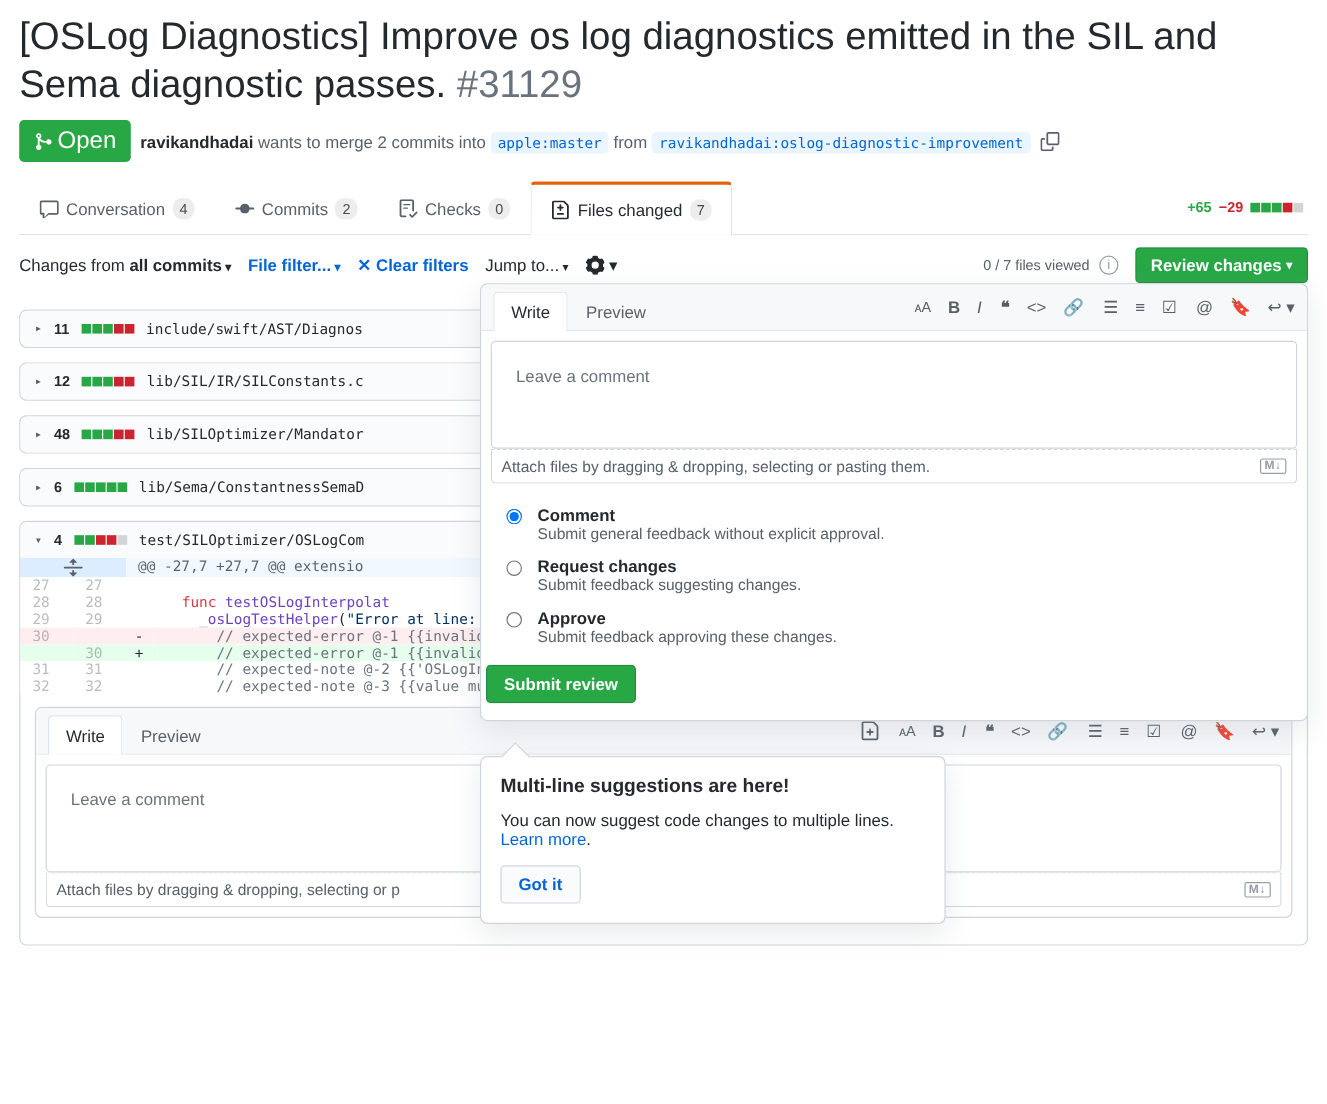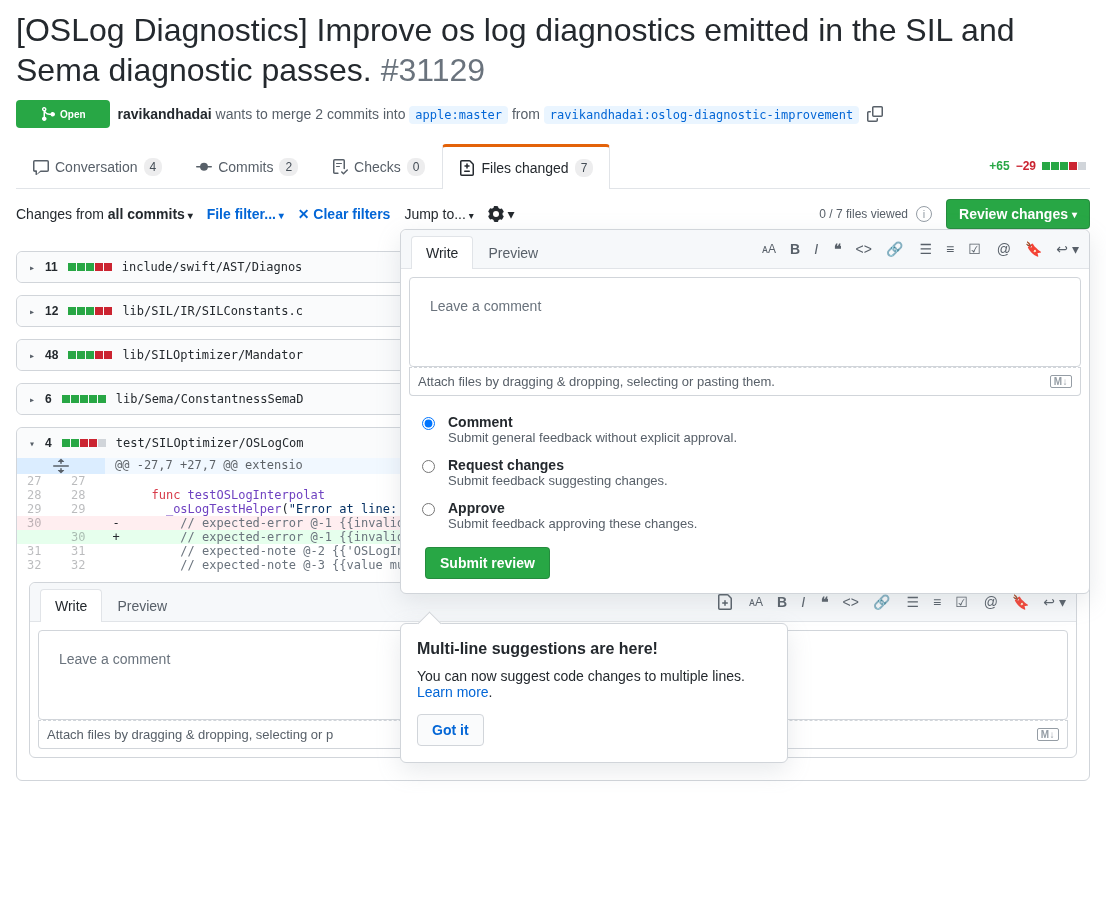--- a/index.html
+++ b/index.html
@@ -8,22 +8,22 @@
     font-family: -apple-system, BlinkMacSystemFont, "Segoe UI", Helvetica, Arial, sans-serif;
     font-size: 14px;
     color: #24292e;
     background: #fff;
     padding: 0 16px;
   }
   .pr-title { font-size: 32px; font-weight: 400; line-height: 1.25; margin: 10px 0 0 0; }
   .pr-title-num { color: #6a737d; font-weight: 300; }
   .meta-row { display: flex; align-items: center; gap: 8px; margin: 10px 0 12px; flex-wrap: wrap; }
   .state-open {
-    background: #28a745; color: #fff; padding: 6px 24px; border-radius: 4px;
-    font-weight: 700; font-size: 10px; display: inline-flex; align-items: center; gap: 4px;
+    background: #28a745; color: #fff; padding: 6px 12px; border-radius: 4px;
+    font-weight: 400; font-size: 20px; display: inline-flex; align-items: center; gap: 4px;
   }
   .state-open svg { fill: #fff; }
   .meta-text { color: #586069; font-size: 14px; }
   .meta-text b { color: #24292e; font-weight: 600; }
   .branch {
     background: #eaf5ff; color: #0366d6; font-family: SFMono-Regular, Consolas, monospace;
     font-size: 12px; padding: 2px 6px; border-radius: 4px;
   }
   .copy-icon { color: #586069; cursor: pointer; }
 
@@ -148,21 +148,21 @@
     position: absolute; top: 40px; right: 0; width: 690px; background: #fff;
     border: 1px solid #d1d5da; border-radius: 6px; box-shadow: 0 8px 24px rgba(140,149,159,0.2);
     z-index: 50; padding-bottom:10px;
   }
   .review-options { padding: 4px 16px; }
   .review-opt { display: flex; gap: 10px; align-items: flex-start; padding: 6px 0; }
   .review-opt input { margin-top: 3px; }
   .review-opt .t { font-weight: 600; font-size: 14px; }
   .review-opt .d { color: #586069; font-size: 13px; }
   .submit-btn {
-    margin: 6px 24px 4px; background: #28a745; color:#fff; border: 1px solid rgba(27,31,35,0.2);
+    margin: 6px 4px 4px; background: #28a745; color:#fff; border: 1px solid rgba(27,31,35,0.2);
     border-radius: 4px; padding: 7px 14px; font-weight: 600; font-size: 14px; cursor:pointer;
   }
 
   
   .popover {
     position: absolute; top: 40px; left: 370px; width: 388px; background:#fff;
     border:1px solid #d1d5da; border-radius:6px; padding: 16px; z-index:60;
     box-shadow: 0 8px 24px rgba(140,149,159,0.2);
   }
   .popover::before {

